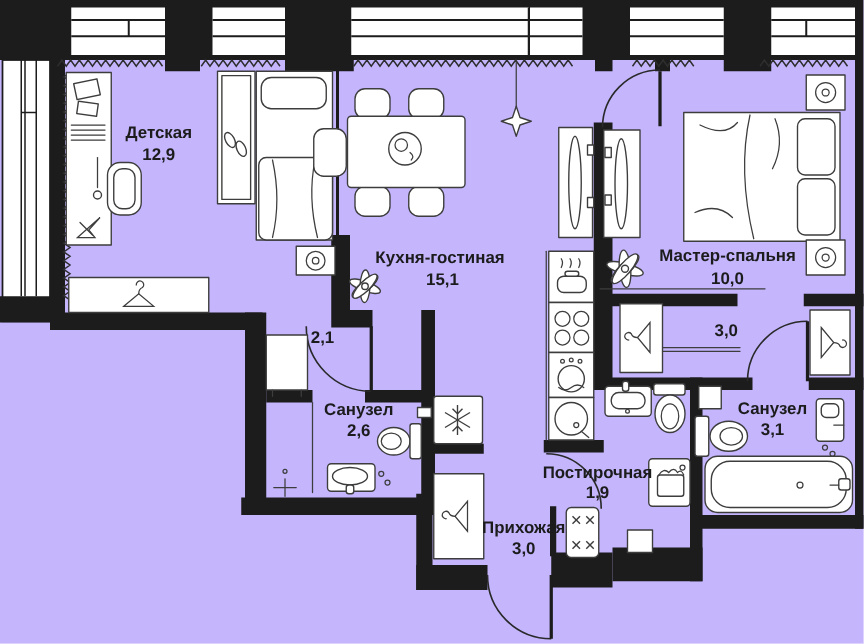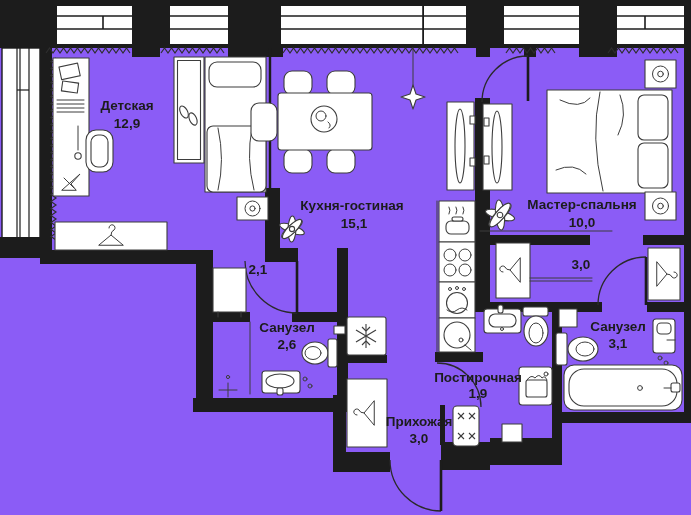--- a/index.html
+++ b/index.html
@@ -1,16 +1,16 @@
 <!DOCTYPE html>
 <html><head>
 <meta charset="utf-8">
 <style>
   html,body{margin:0;padding:0;background:#ffffff;}
-  .stage{width:691px;height:515px;position:relative;background:#8b5cf6;overflow:hidden;}
+  .stage{width:691px;height:515px;position:relative;background:#c4b5fd;overflow:hidden;}
   svg{display:block;}
   text{font-family:"Liberation Sans","DejaVu Sans",sans-serif;font-weight:700;fill:#1c1c1c;}
   .room-name{font-size:13.5px;}
   .room-area{font-size:13.5px;}
   .furn{fill:#ffffff;stroke:#3d3d3d;stroke-width:1.1;stroke-linejoin:round;stroke-linecap:round;}
   .thin{fill:none;stroke:#3d3d3d;stroke-width:1;stroke-linecap:round;}
   .door{fill:none;stroke:#2a2a2a;stroke-width:1.3;}
   .leaf{stroke:#1c1c1c;stroke-width:2.6;}
   .zz{fill:none;stroke:#2e2e2e;stroke-width:1.2;stroke-linejoin:miter;}
   .walls rect{fill:#1c1c1c;}

